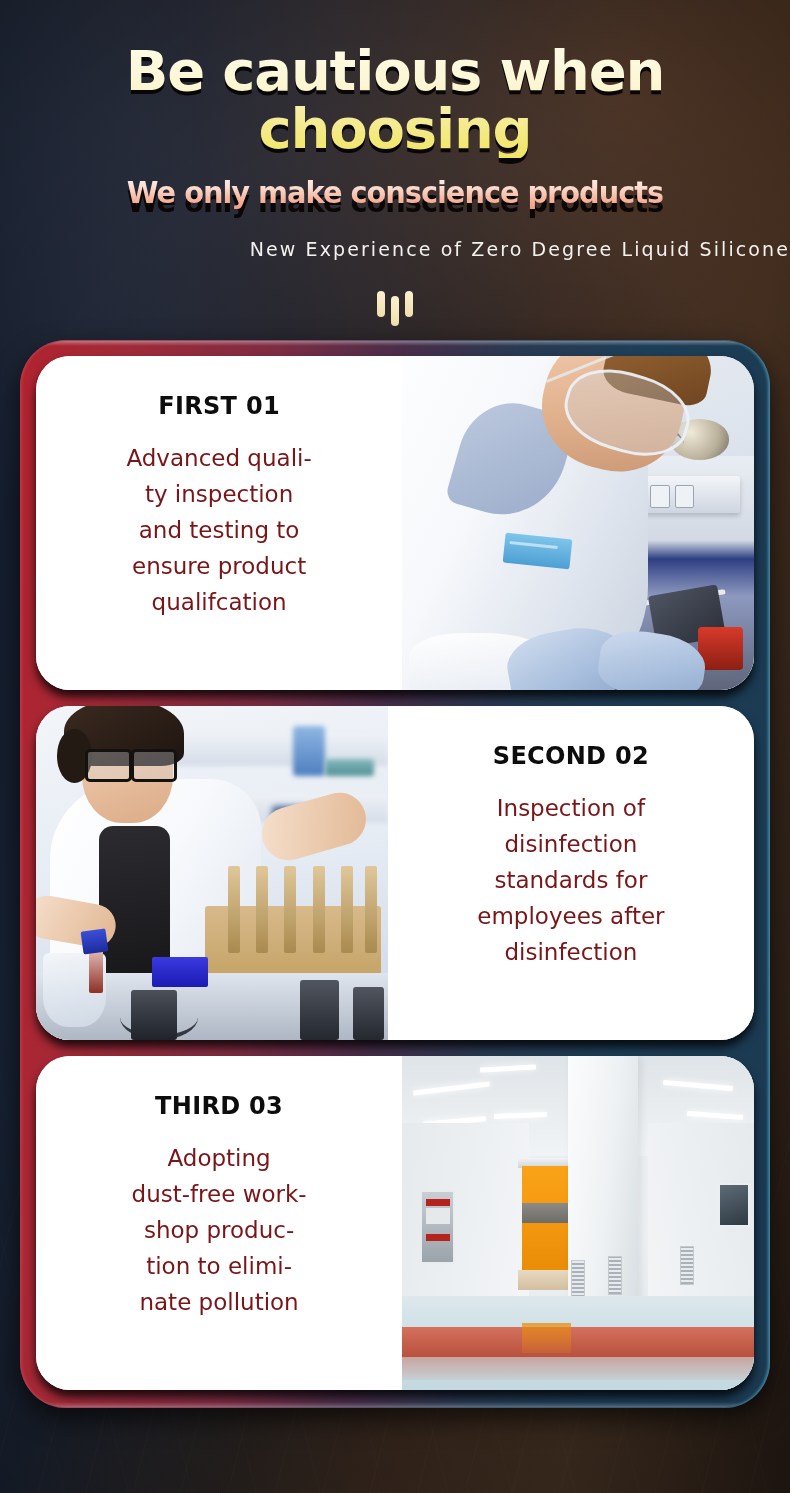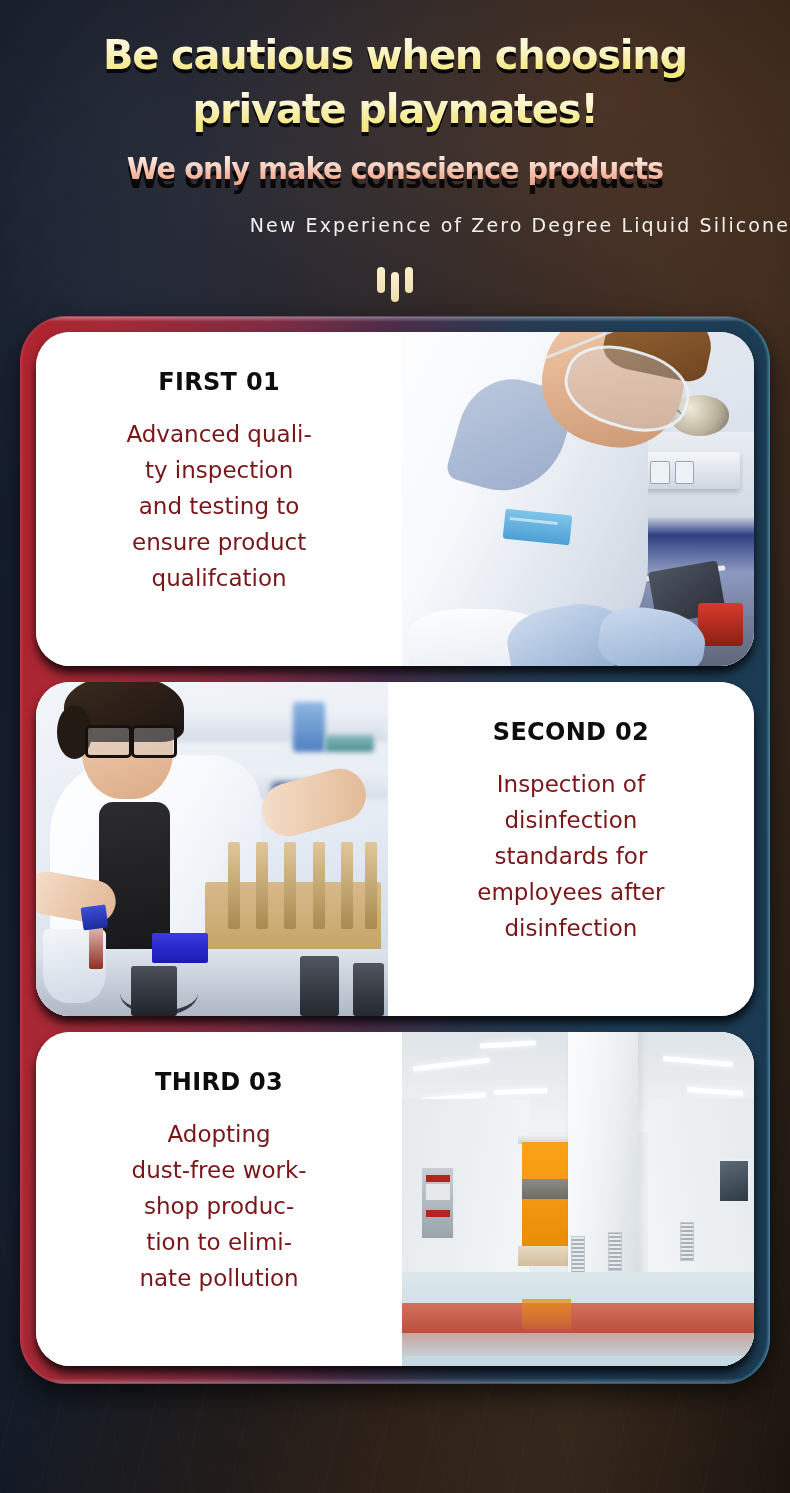--- a/index.html
+++ b/index.html
@@ -27,24 +27,24 @@
         repeating-linear-gradient(76deg, rgba(255,235,210,.05) 0px, rgba(255,235,210,.05) 1px, rgba(0,0,0,0) 2px, rgba(0,0,0,0) 62px);}
 
   .wrap{position:relative;z-index:5;}
 
   
   .header{padding-top:26px;text-align:center;}
 
   .title{
     font-family:"DejaVu Sans", sans-serif;
     font-weight:bold;
-    font-size:40px;
+    font-size:56px;
     line-height:58px;
     letter-spacing:-1.2px;
-    margin:0 8px;
+    margin:16px 8px;
     position:relative;
   }
   .title .ln{display:block;position:relative;}
   .title .ln .sh{
     position:absolute;left:0;right:0;top:4px;
     color:#090607;
     filter:blur(.4px);
     z-index:1;
   }
   .title .ln .fg{
@@ -306,24 +306,20 @@
 
 <div class="wrap">
 
   <div class="header">
 
     <h1 class="title">
       <span class="ln ln1">
         <span class="sh">Be cautious when choosing</span>
         <span class="fg">Be cautious when choosing</span>
       </span>
-      <span class="ln ln2">
-        <span class="sh">private playmates!</span>
-        <span class="fg">private playmates!</span>
-      </span>
     </h1>
 
     <div class="subtitle">
       <span class="sh">We only make conscience products</span>
       <span class="fg">We only make conscience products</span>
     </div>
 
     <div class="tagline">New Experience of Zero Degree Liquid Silicone</div>
 
     <div class="divider">

